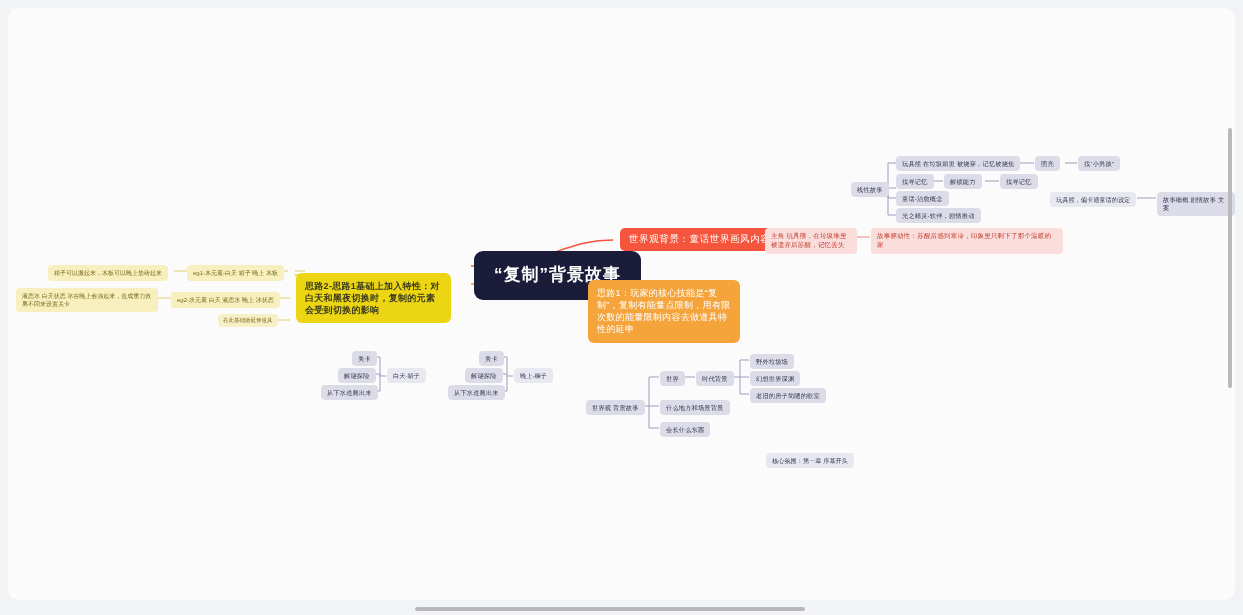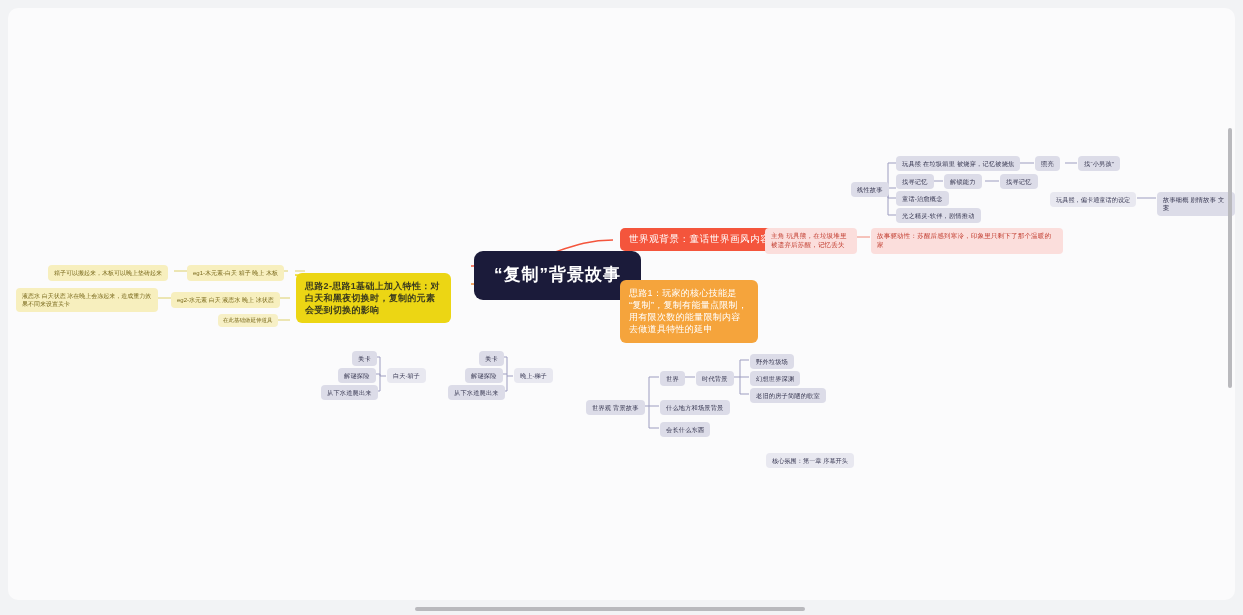--- a/index.html
+++ b/index.html
@@ -175,21 +175,21 @@
     </svg>
 
     <div class="node root-node" style="left:466px;top:243px;">“复制”背景故事</div>
 
     <div class="node red-node" style="left:612px;top:220px;">世界观背景：童话世界画风内容</div>
 
     <div class="node pink-node" style="left:757px;top:220px;width:92px;">主角 玩具熊，在垃圾堆里被遗弃后苏醒，记忆丢失</div>
 
     <div class="node pink-node" style="left:863px;top:220px;width:192px;">故事驱动性：苏醒后感到寒冷，印象里只剩下了那个温暖的家</div>
 
-    <div class="node orange-big" style="left:612px;top:272px;width:138px;">思路1：玩家的核心技能是“复制”，复制有能量点限制，用有限次数的能量限制内容去做道具特性的延申</div>
+    <div class="node orange-big" style="left:580px;top:272px;width:152px;">思路1：玩家的核心技能是“复制”，复制有能量点限制，用有限次数的能量限制内容去做道具特性的延申</div>
 
     <div class="node yellow-big" style="left:288px;top:265px;width:155px;">思路2-思路1基础上加入特性：对白天和黑夜切换时，复制的元素会受到切换的影响</div>
 
     <div class="node yellow-node" style="left:179px;top:257px;">eg1-木元素-白天 箱子 晚上 木板</div>
     <div class="node yellow-node" style="left:40px;top:257px;">箱子可以搬起来，木板可以晚上垫砖起来</div>
 
     <div class="node yellow-node" style="left:163px;top:284px;">eg2-水元素 白天 液态水 晚上 冰状态</div>
     <div class="node yellow-node" style="left:8px;top:280px;width:142px;">液态水 白天状态 冰在晚上会冻起来，造成重力效果不同来设置关卡</div>
 
     <div class="node yellow-node-sm" style="left:210px;top:306px;">在此基础做延伸道具</div>

